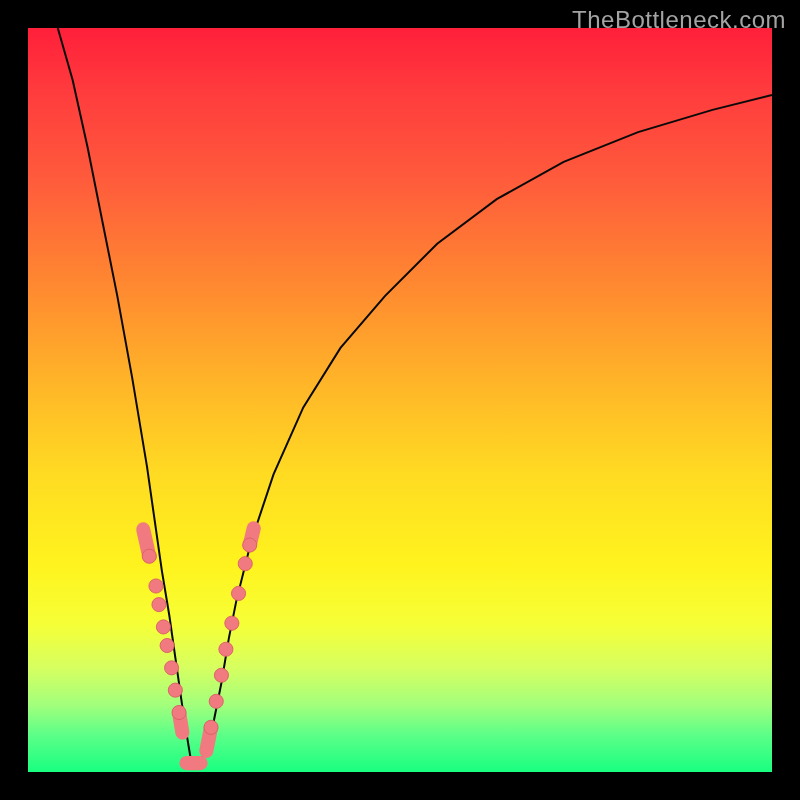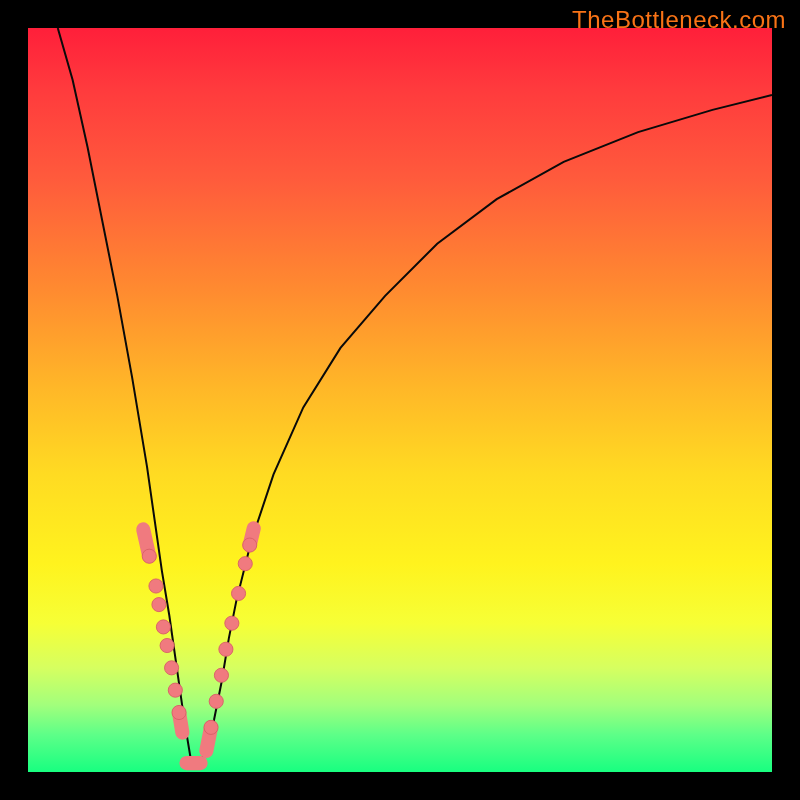--- a/index.html
+++ b/index.html
@@ -46,21 +46,21 @@
     );
   }
   .curve-svg {
     position: absolute;
     inset: 0;
   }
   .watermark {
     position: absolute;
     top: 6px;
     right: 14px;
-    color: #f97316;
+    color: #a3a3a3;
     font-size: 24px;
     font-weight: 500;
     letter-spacing: 0.5px;
     user-select: none;
   }
 </style>
 </head>
 <body>
 
 <div class="stage">

